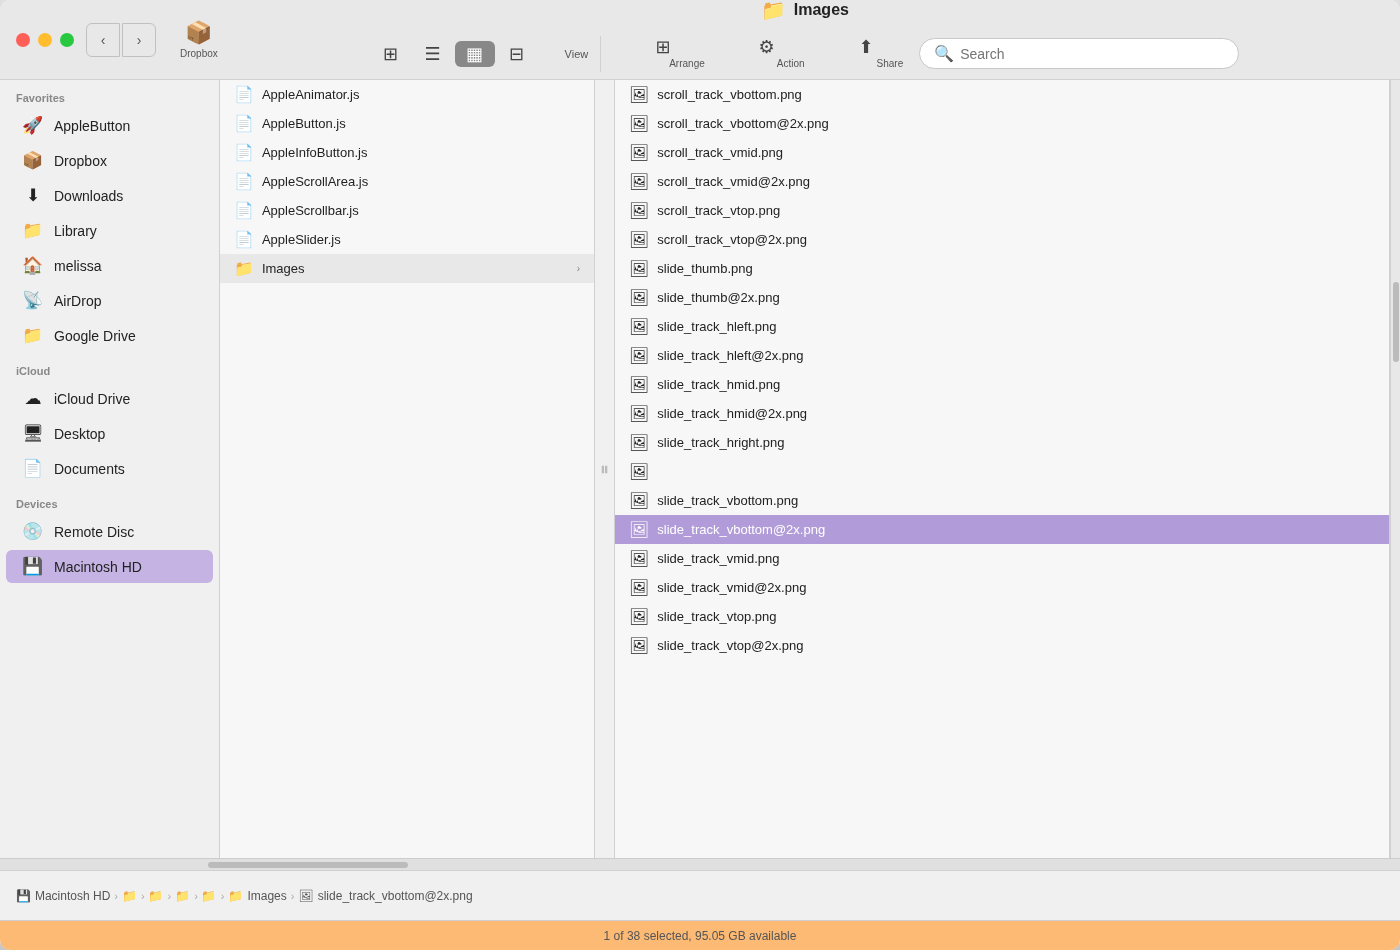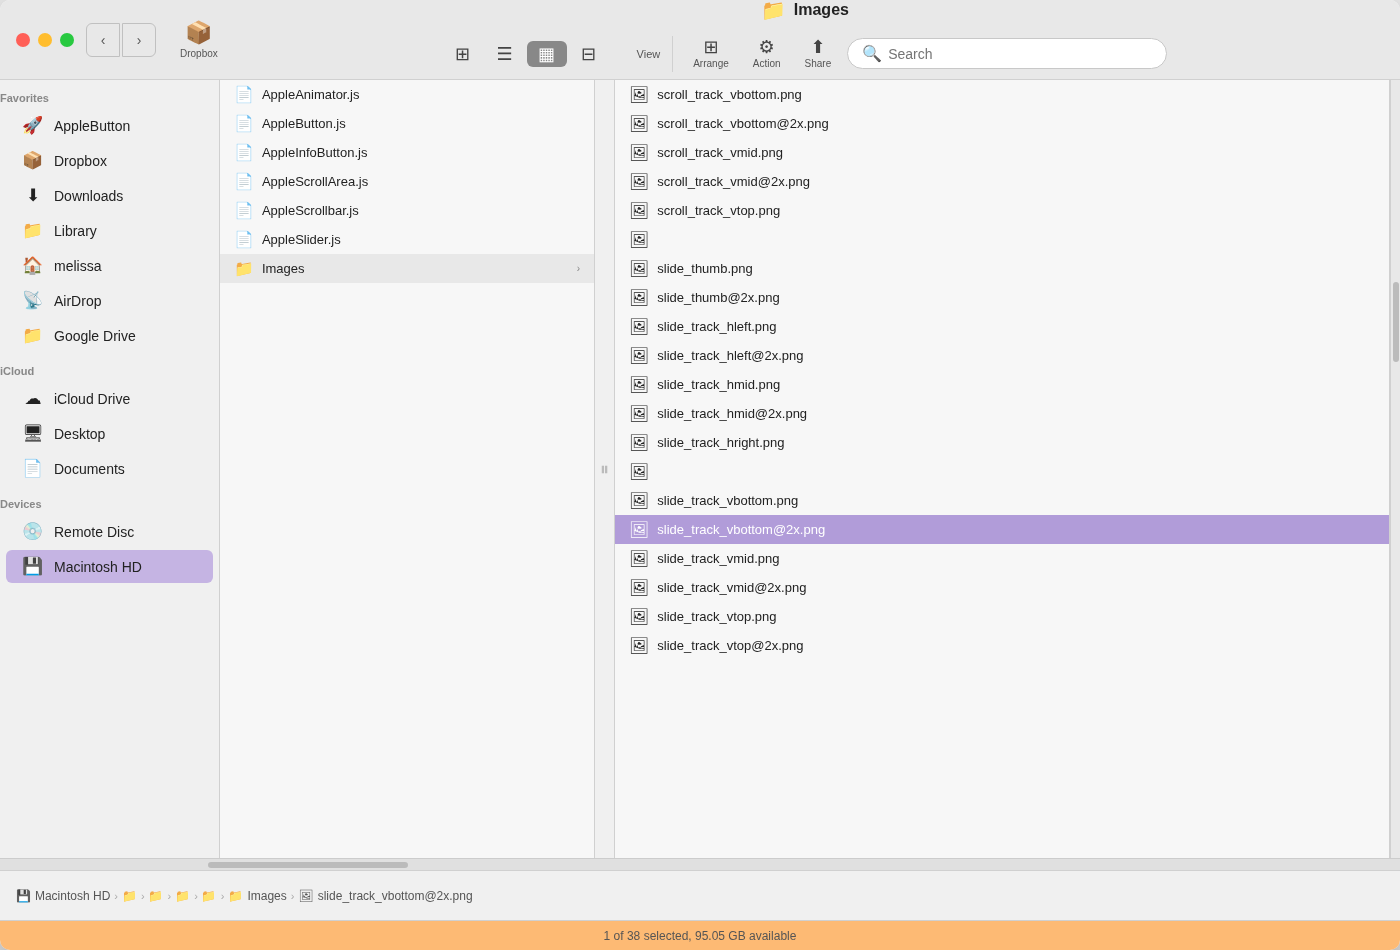--- a/index.html
+++ b/index.html
@@ -132,20 +132,21 @@
     }
 
     .toolbar-btn .icon-area {
       font-size: 18px;
       line-height: 1;
     }
 
     .toolbar-btn .label {
       font-size: 10px;
       color: #555;
+      margin-left: 48px;
     }
 
     .toolbar-separator {
       width: 1px;
       height: 36px;
       background: #d0d0d0;
       margin: 0 4px;
     }
 
     .dropbox-btn {
@@ -200,21 +201,21 @@
       display: flex;
       flex-direction: column;
       overflow-y: auto;
       flex-shrink: 0;
     }
 
     .sidebar-section-title {
       font-size: 11px;
       font-weight: 700;
       color: #888;
-      padding: 12px 16px 4px 0;
+      padding: 12px 16px 4px 16px;
       text-transform: none;
     }
 
     .sidebar-item {
       display: flex;
       align-items: center;
       gap: 10px;
       padding: 6px 16px;
       cursor: pointer;
       border-radius: 6px;
@@ -559,20 +560,21 @@
           <div class="file-row">
             <span class="file-icon">🖼</span>
             <span class="file-name">scroll_track_vmid@2x.png</span>
           </div>
           <div class="file-row">
             <span class="file-icon">🖼</span>
             <span class="file-name">scroll_track_vtop.png</span>
           </div>
           <div class="file-row">
             <span class="file-icon">🖼</span>
+            <span class="file-name">scroll_track_vtop@2x.png</span>
           </div>
           <div class="file-row">
             <span class="file-icon">🖼</span>
             <span class="file-name">slide_thumb.png</span>
           </div>
           <div class="file-row">
             <span class="file-icon">🖼</span>
             <span class="file-name">slide_thumb@2x.png</span>
           </div>
           <div class="file-row">

